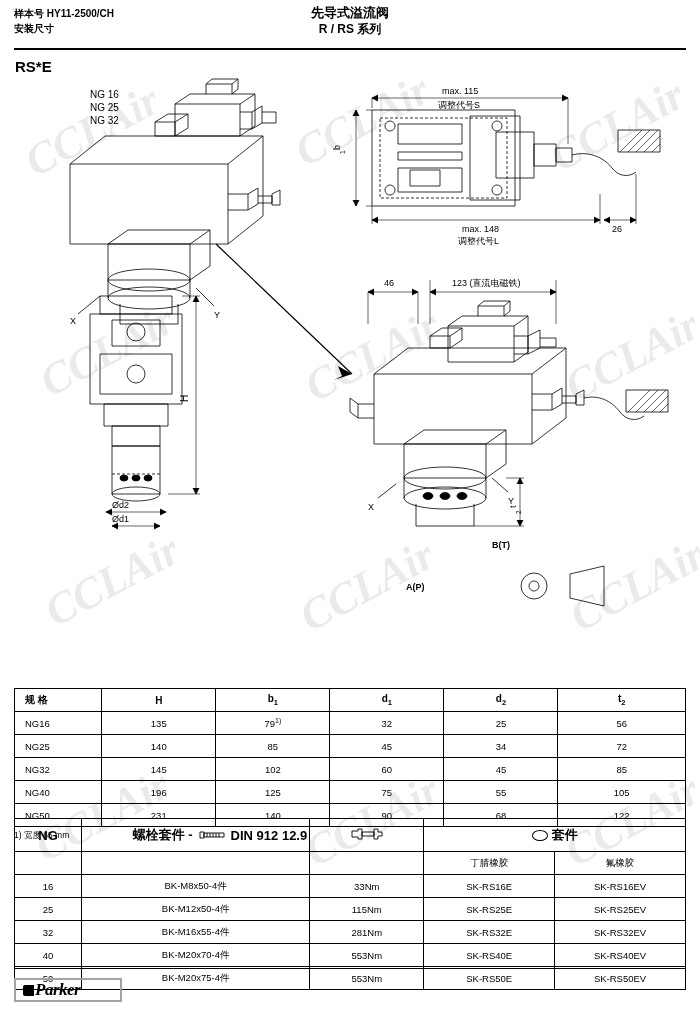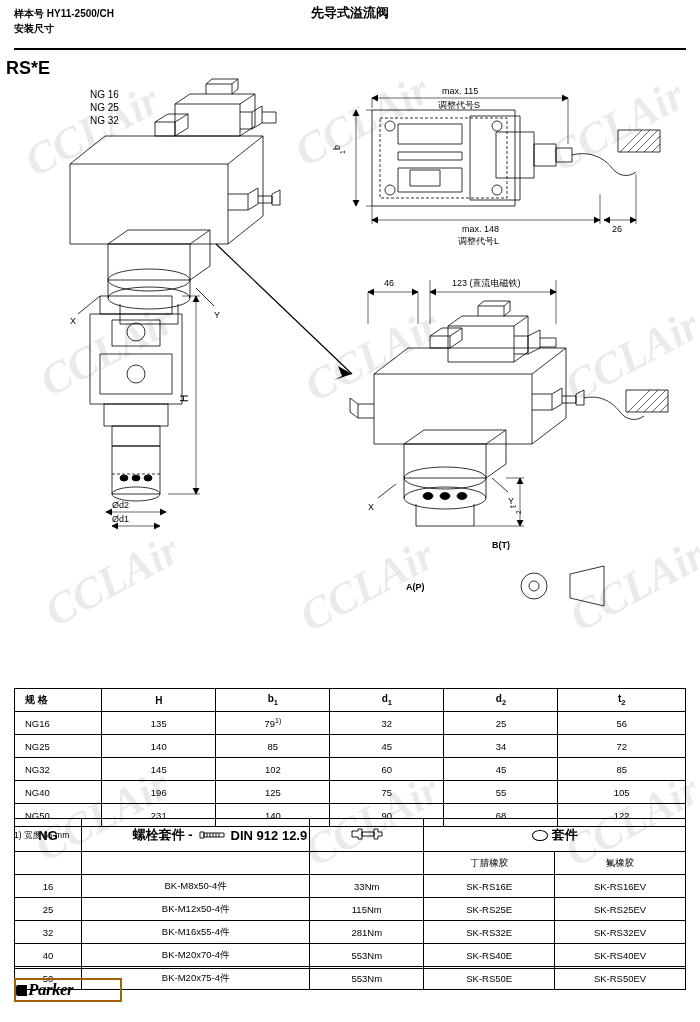--- a/index.html
+++ b/index.html
@@ -54,23 +54,23 @@
     position: absolute;
     left: 14px;
     right: 14px;
     top: 48px;
     border-top: 2px solid #000;
   }
 
   
   .section-title {
     position: absolute;
-    left: 6px;
+    left: 15px;
     top: 58px;
-    font-size: 18px;
+    font-size: 15px;
     font-weight: bold;
   }
 
   
   .drawing {
     position: absolute;
     left: 0;
     top: 74px;
     width: 700px;
     height: 580px;
@@ -173,25 +173,25 @@
     right: 14px;
     top: 968px;
     border-top: 1.5px solid #000;
   }
   .logo {
     position: absolute;
     left: 14px;
     top: 978px;
     width: 108px;
     height: 24px;
-    border: 2px solid #a16207;
+    border: 2px solid #a3a3a3;
     box-sizing: border-box;
     display: flex;
     align-items: center;
-    padding-left: 0;
+    padding-left: 7px;
   }
   .logo-text {
     font-family: "Liberation Serif", serif;
     font-style: italic;
     font-weight: bold;
     font-size: 17px;
     letter-spacing: -0.5px;
   }
   .logo-mark {
     width: 11px;
@@ -206,20 +206,21 @@
 
 <div class="page">
 
   <div class="header">
     <div class="hdr-left">
       <div>样本号 HY11-2500/CH</div>
       <div>安装尺寸</div>
     </div>
     <div class="hdr-center">
       <div>先导式溢流阀</div>
+      <div class="sub">R / RS 系列</div>
     </div>
   </div>
   <div class="hdr-rule"></div>
 
   <div class="section-title">RS*E</div>
 
   <div class="drawing">
 
     <div class="ng-labels">
       <div>NG 16</div>

